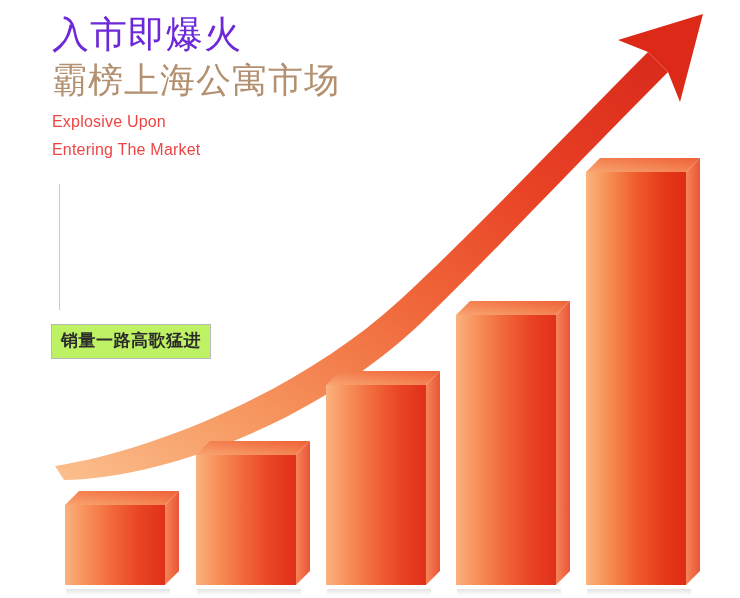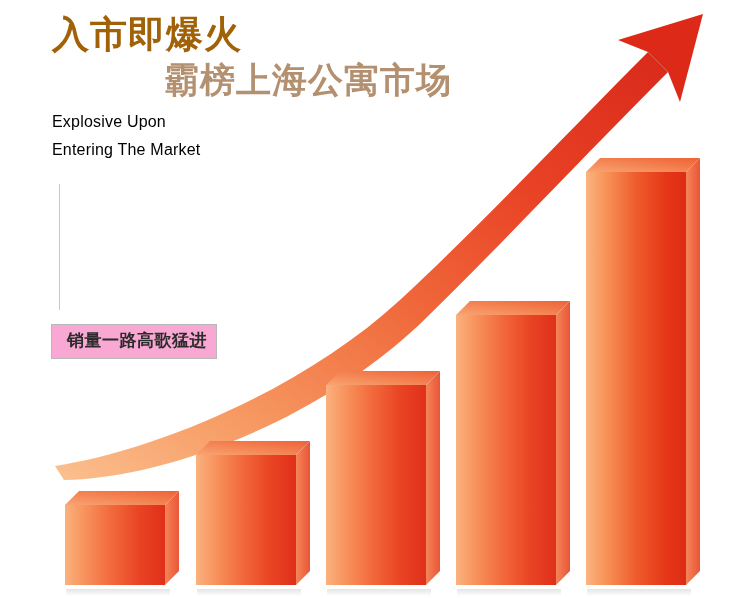--- a/index.html
+++ b/index.html
@@ -18,63 +18,62 @@
 
   
   #headline {
     position: absolute;
     left: 52px;
     top: 12px;
     width: 400px;
   }
   .hl-line1 {
     font-size: 37px;
-    font-weight: 700;
+    font-weight: 400;
     letter-spacing: 1px;
     line-height: 46px;
-    color: #a16207;
+    color: #6d28d9;
     white-space: nowrap;
   }
   .hl-line2 {
     font-size: 35px;
-    font-weight: 700;
+    font-weight: 400;
     letter-spacing: 1px;
     line-height: 44px;
     color: #b39070;
     white-space: nowrap;
-    text-align: right;
   }
   .sub-en {
     margin-top: 8px;
     font-size: 16px;
     font-weight: 400;
     line-height: 23px;
-    color: #000000;
+    color: #ef4444;
     letter-spacing: 0.2px;
     white-space: nowrap;
   }
 
   
   #vrule {
     position: absolute;
     left: 59px;
     top: 184px;
     width: 1px;
     height: 126px;
     background: #c9c9c9;
   }
 
   
   #caption-box {
     position: absolute;
     left: 51px;
     top: 324px;
-    padding: 6px 9px 7px 15px;
+    padding: 6px 9px 7px 9px;
     border: 1px solid #b9b9b9;
-    background: #f9a8d4;
+    background: #bef264;
     box-sizing: border-box;
   }
   #caption-box .cap-text {
     font-size: 17px;
     font-weight: 700;
     line-height: 20px;
     color: #2b2b2b;
     letter-spacing: 0.5px;
     white-space: nowrap;
   }

